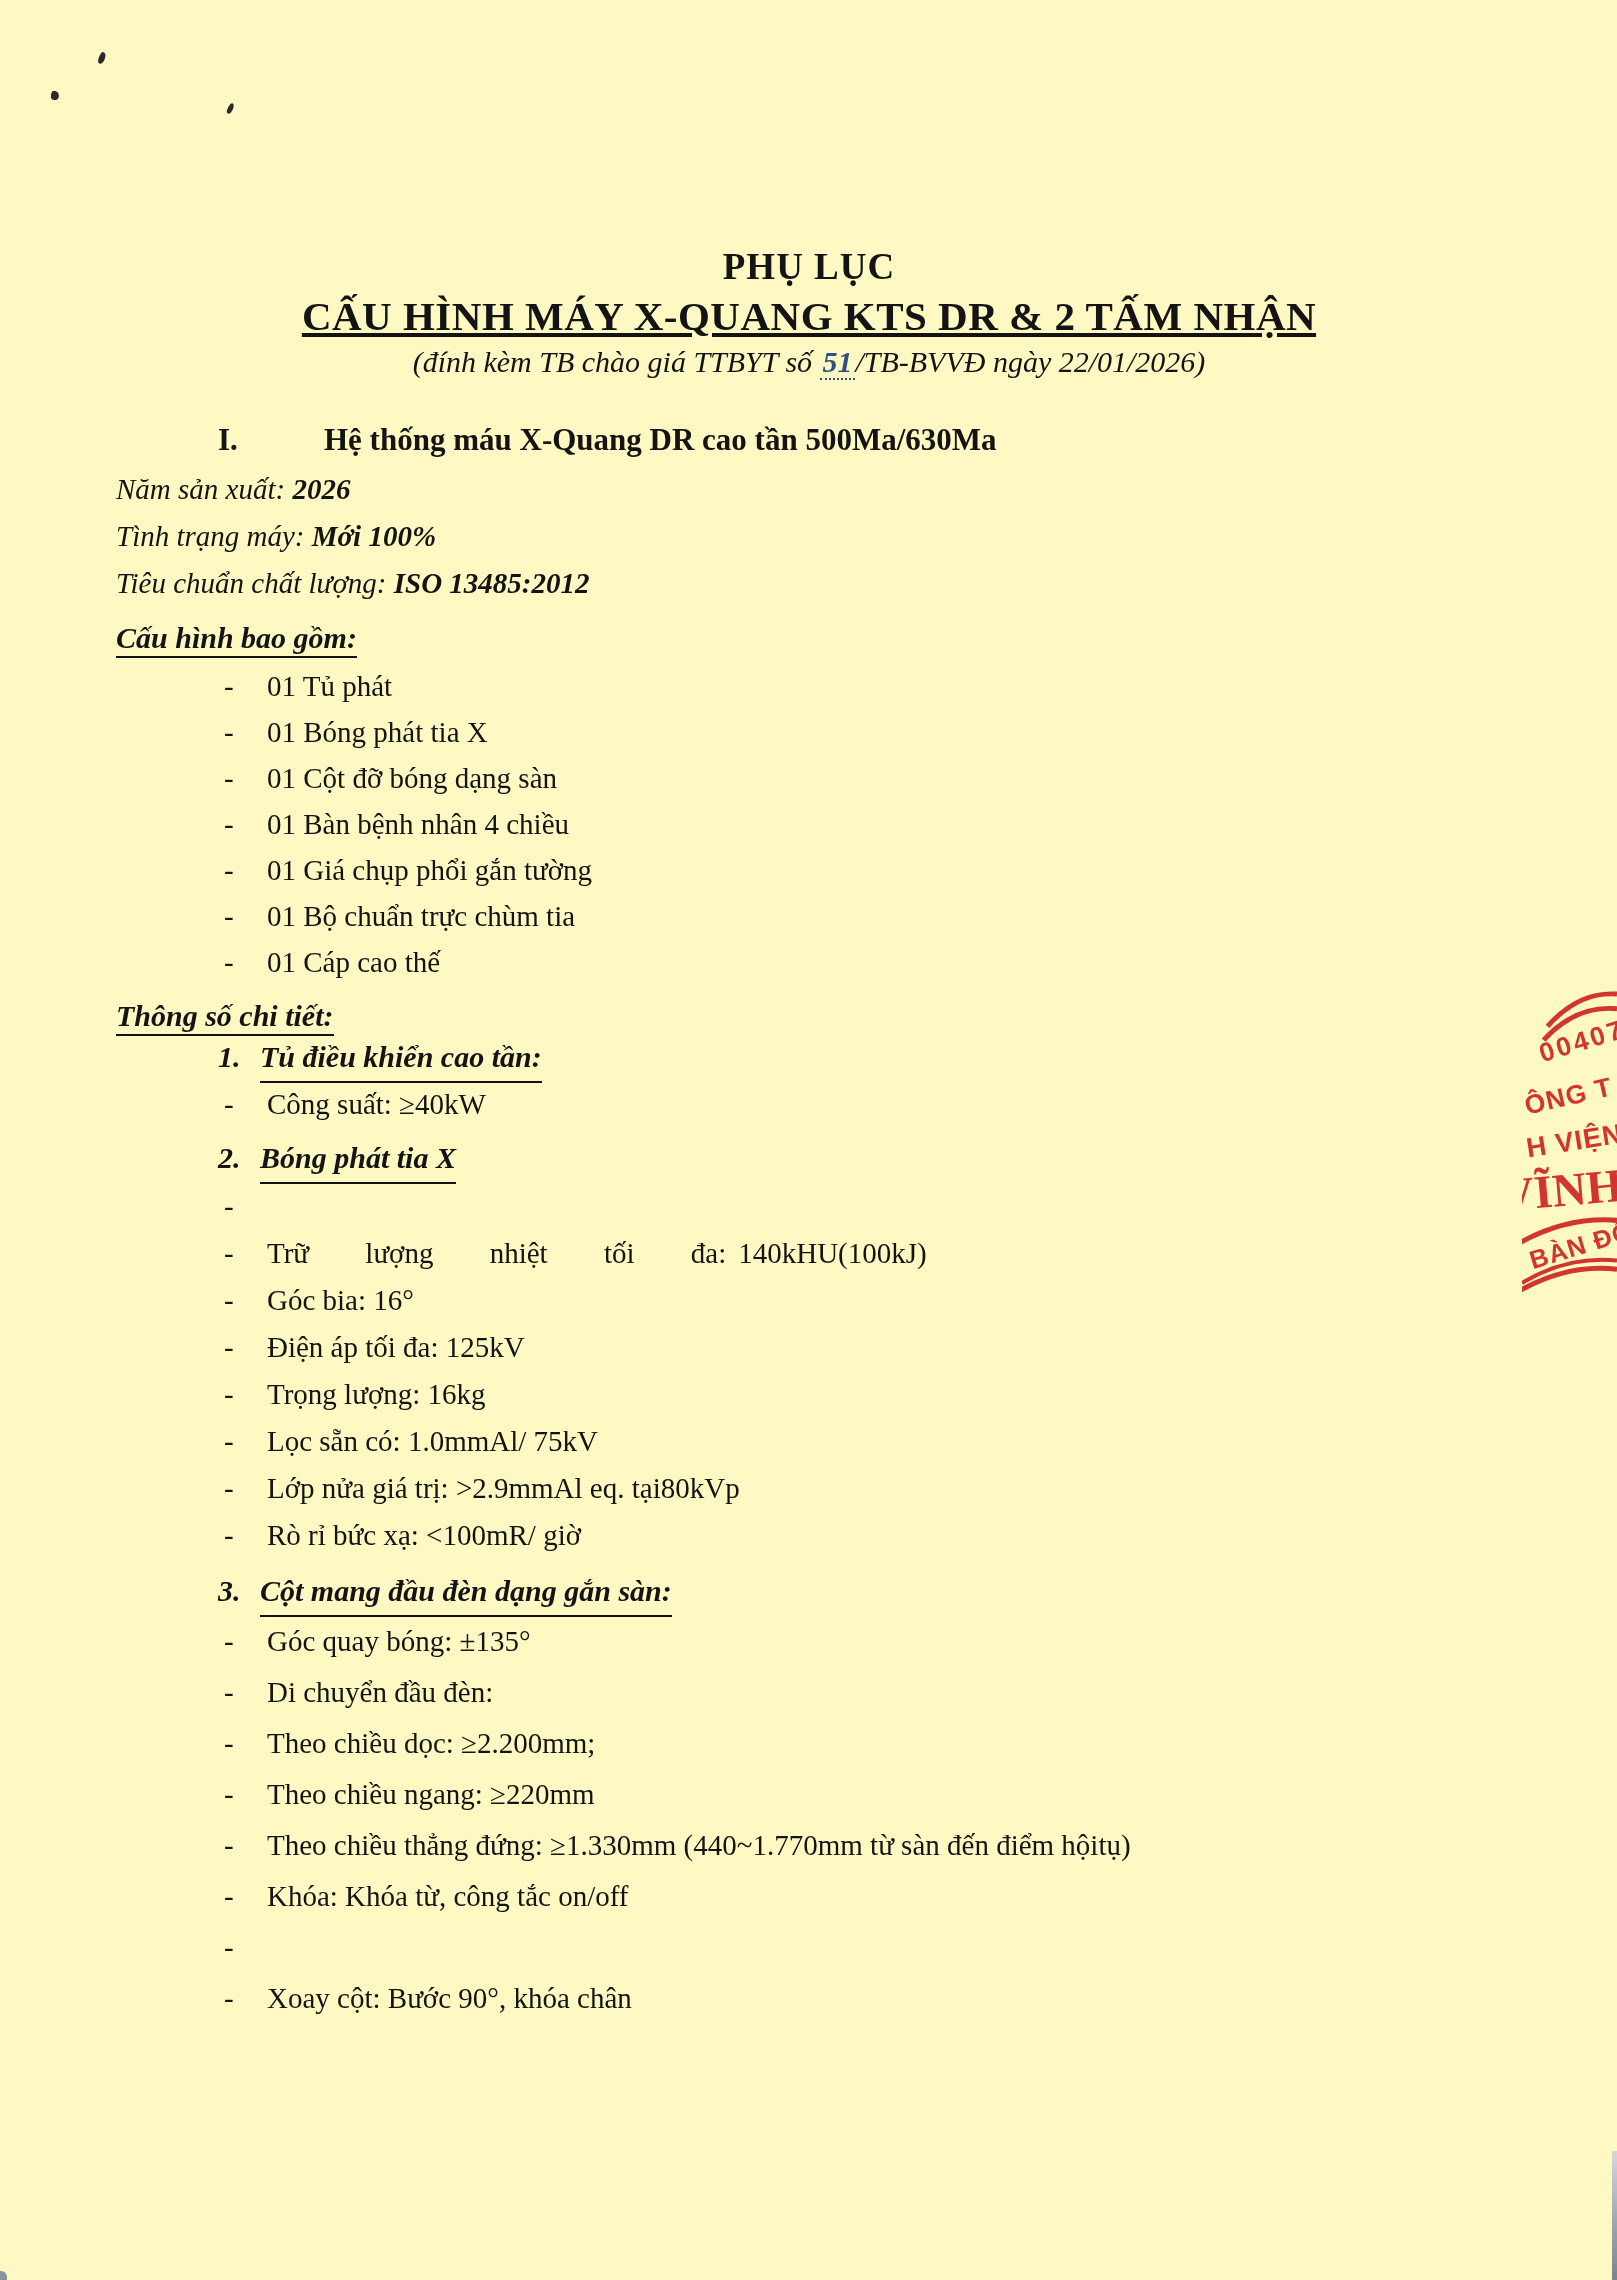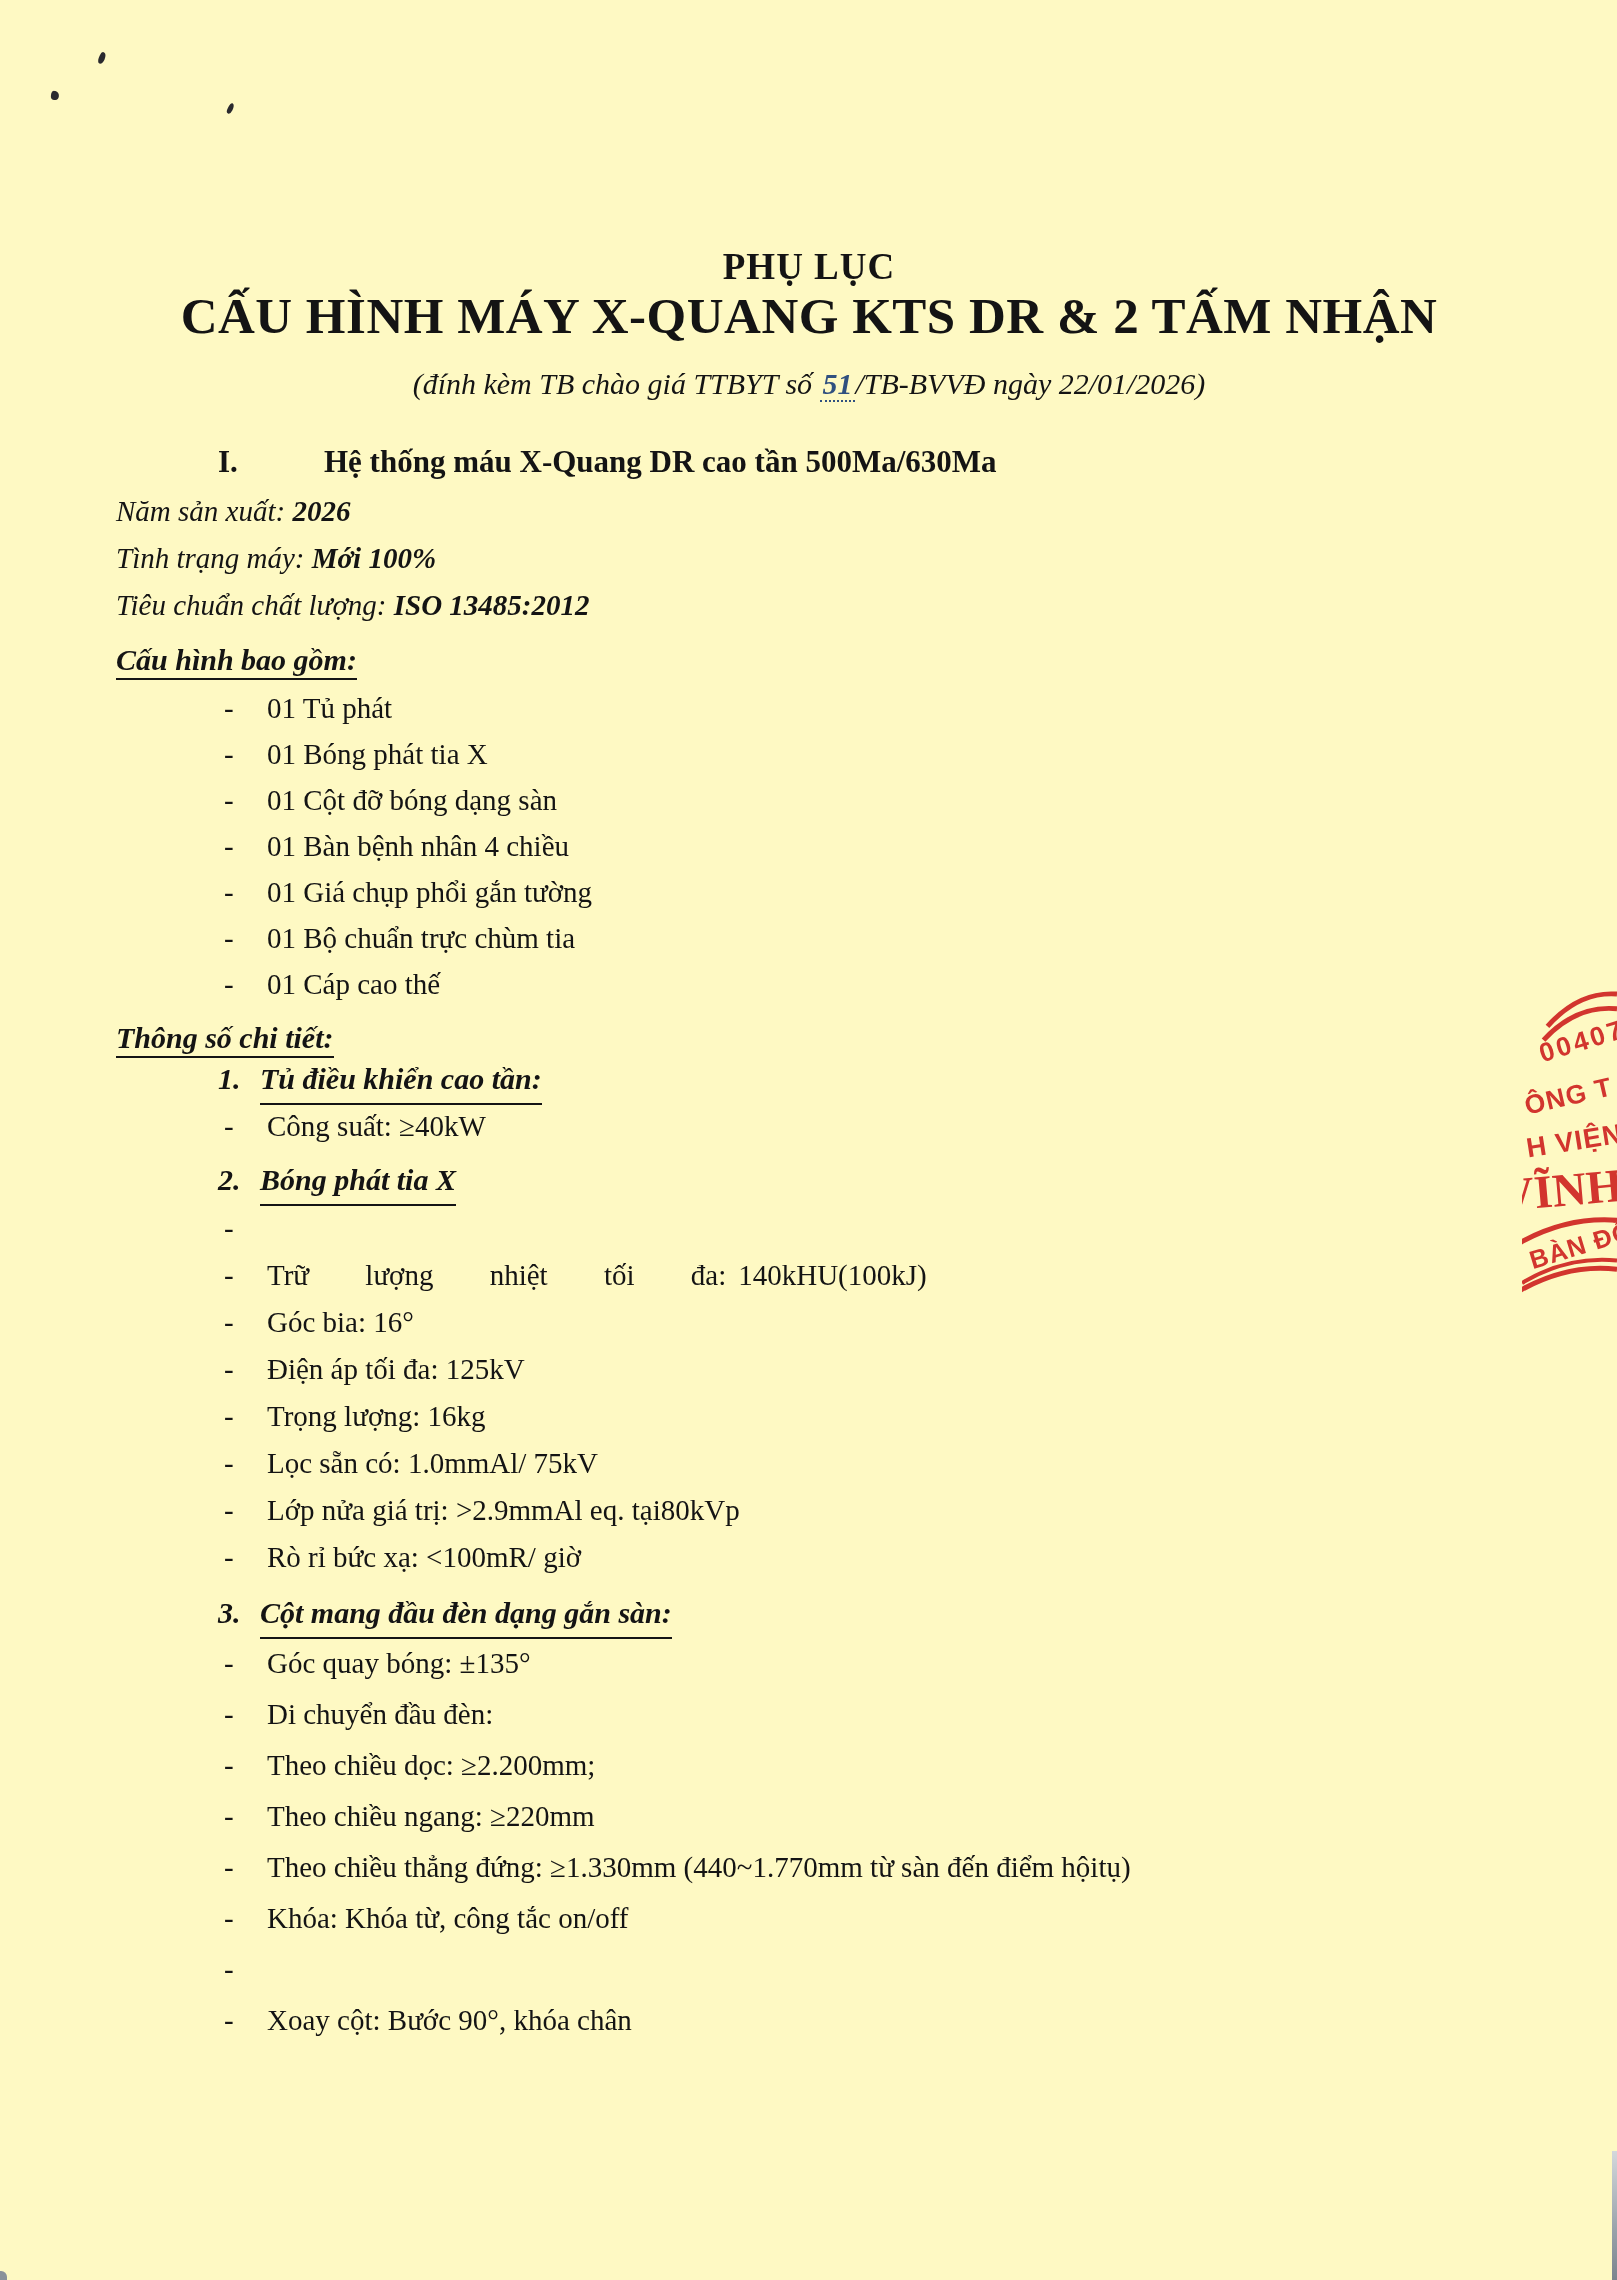--- a/index.html
+++ b/index.html
@@ -22,22 +22,22 @@
     background:#8a929a; border-radius:0 5.9px 0 0;
   }
   .speck { position:absolute; background:#2a2a2e; border-radius:40% 60% 50% 50%; }
   .speck.s1 { left:99px; top:52px;  width:5.9px; height:11.8px; transform:rotate(24deg); }
   .speck.s2 { left:51px;  top:91px;  width:7.8px; height:8.8px;  transform:rotate(10deg); }
   .speck.s3 { left:228px; top:103px; width:4.9px; height:10.8px; transform:rotate(28deg); }
 
   .content { position:absolute; left:116px; top:243px; width:1386px; }
 
   .title1 { text-align:center; font-weight:bold; font-size:37px; line-height:47px; letter-spacing:1px; }
-  .title2 { text-align:center; font-weight:bold; font-size:51px; line-height:49px; margin-top:2px; letter-spacing:0.5px; }
-  .subtitle { text-align:center; font-style:italic; font-size:30px; line-height:39px; margin-top:23px; }
+  .title2 { text-align:center; font-weight:bold; font-size:41px; line-height:49px; margin-top:2px; letter-spacing:0.5px;text-decoration:underline; }
+  .subtitle { text-align:center; font-style:italic; font-size:30px; line-height:39px; margin-top:1px; }
   .hand-blank {
     font-style:italic; color:#30507f; font-weight:bold; padding:0 2.9px;
     border-bottom:2.9px dotted #30507f;
   }
 
   .sec1 { display:flex; margin-top:41px; height:39px; font-weight:bold; font-size:31px; }
   .sec1-num { margin-left:102px; width:106px; }
 
   .meta { margin-top:11.8px; font-size:29px; }
   .meta-row { height:47px; font-style:italic; }

